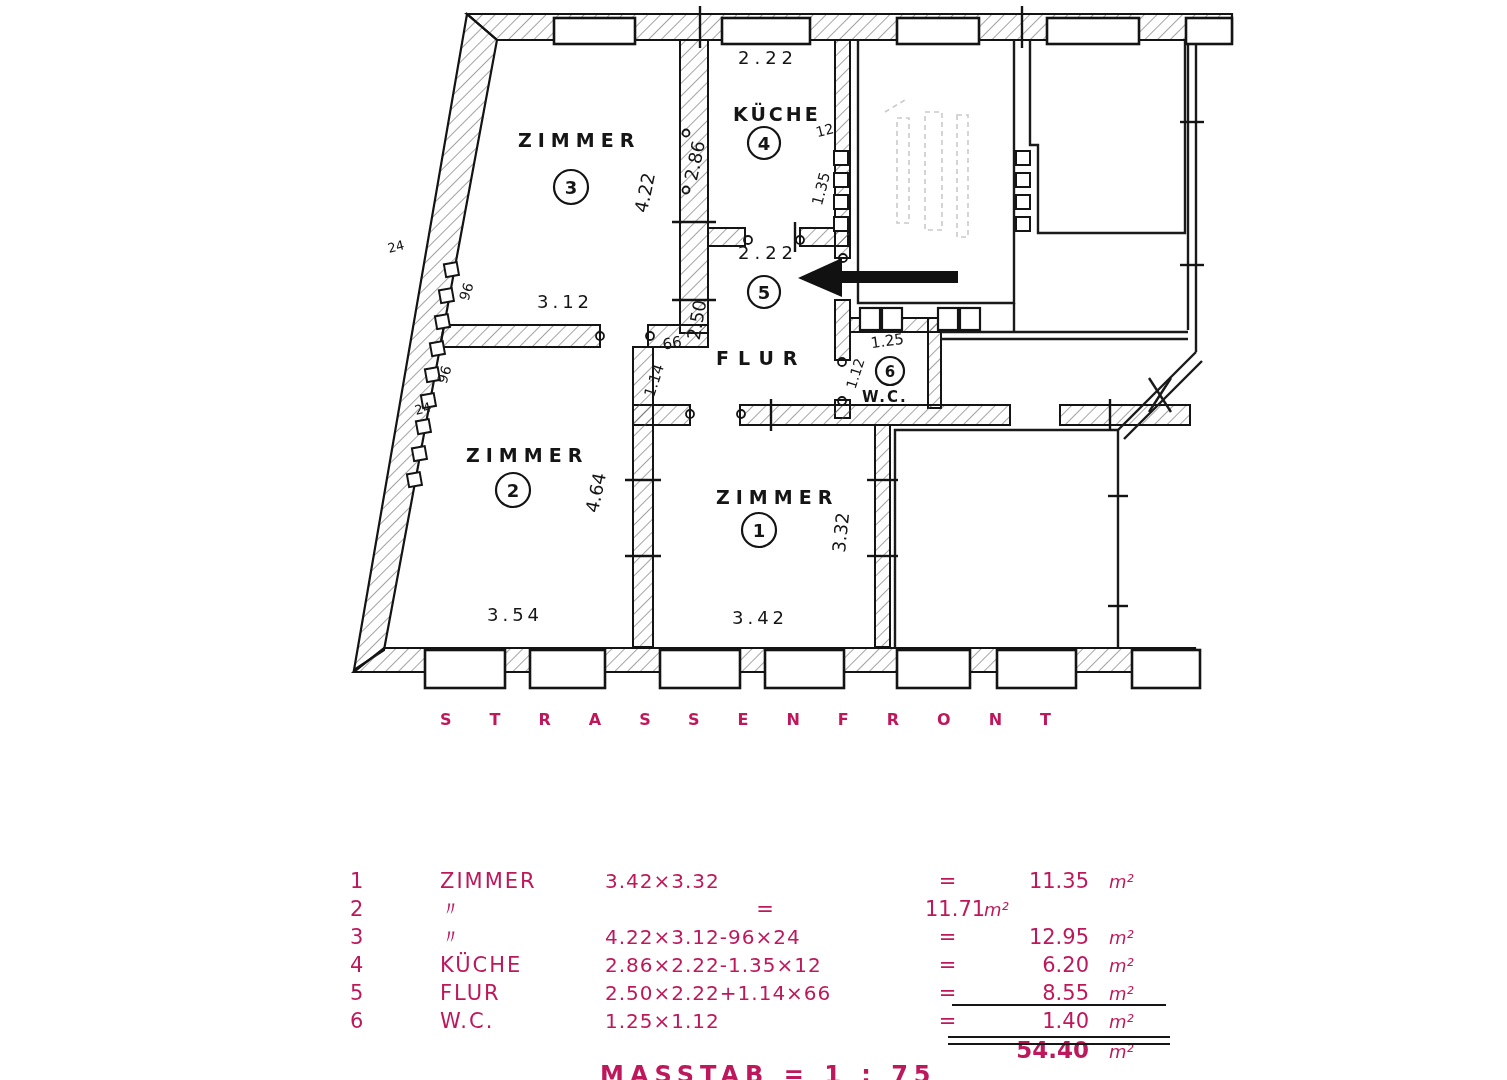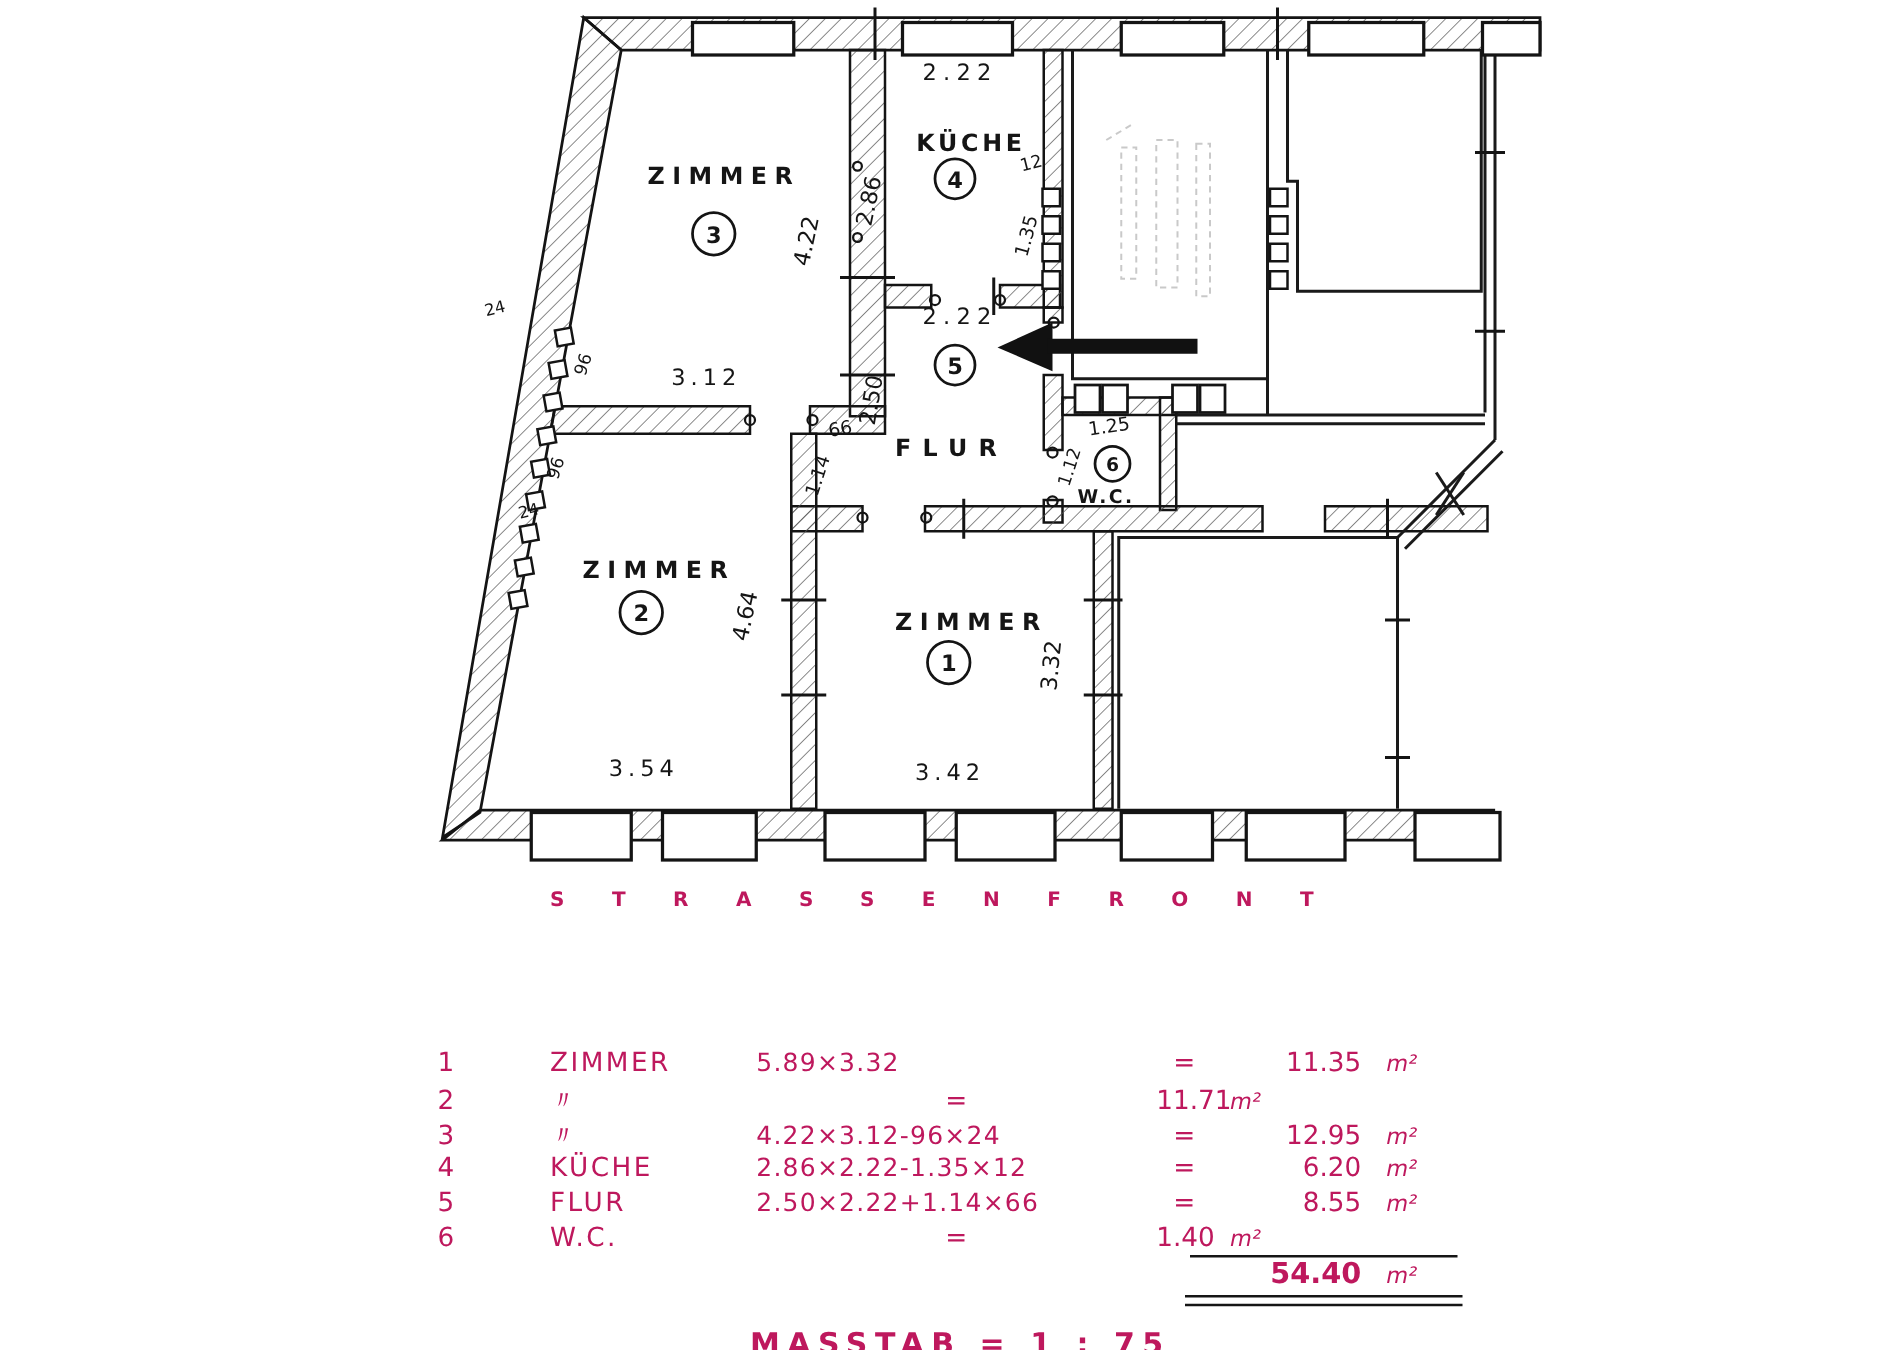--- a/index.html
+++ b/index.html
@@ -15,21 +15,21 @@
   .scale-note { left:600px; top:1061px; font-size:24px; letter-spacing:6px; font-weight:600; }
   .calc-table { left:350px; top:838px; width:830px; }
   .trow {
     display:grid; grid-template-columns:90px 165px 320px 45px 125px 75px;
     align-items:baseline; height:28px; font-size:21px;
   }
   .trow .c-no   { font-weight:500; }
   .trow .c-name { letter-spacing:2px; }
   .trow .c-form { font-size:20px; letter-spacing:1px; }
   .trow .c-eq   { text-align:center; }
-  .trow .c-val  { text-align:right; padding-right:6px; }
+  .trow .c-val  { text-align:right; padding-right:6px;margin-top:31px; }
   .trow .c-unit { font-size:18px; font-style:italic; padding-left:14px; }
   .trow.total .c-val { font-size:23px; font-weight:600; }
   .tline { position:absolute; border-top:2.2px solid #151515; }
   .tline.double { border-bottom:2.6px solid #151515; height:5px; border-top-width:2.6px; }
 </style>
 </head>
 <body>
 
 <div class="page">
 
@@ -219,21 +219,21 @@
       <text x="760" y="624" style="letter-spacing:4px">3.42</text>
     </g>
   </svg>
 
   <div class="overlay street">STRASSENFRONT</div>
 
   <div class="overlay calc-table">
     <div class="trow">
       <span class="c-no">1</span>
       <span class="c-name">ZIMMER</span>
-      <span class="c-form">5.89×3.32</span>
+      <span class="c-form">3.42×3.32</span>
       <span class="c-eq">=</span>
       <span class="c-val">11.35</span>
       <span class="c-unit">m²</span>
     </div>
     <div class="trow">
       <span class="c-no">2</span>
       <span class="c-name">〃</span>
       <span class="c-eq">=</span>
       <span class="c-val">11.71</span>
       <span class="c-unit">m²</span>
@@ -258,20 +258,21 @@
       <span class="c-no">5</span>
       <span class="c-name">FLUR</span>
       <span class="c-form">2.50×2.22+1.14×66</span>
       <span class="c-eq">=</span>
       <span class="c-val">8.55</span>
       <span class="c-unit">m²</span>
     </div>
     <div class="trow">
       <span class="c-no">6</span>
       <span class="c-name">W.C.</span>
+      <span class="c-form">1.25×1.12</span>
       <span class="c-eq">=</span>
       <span class="c-val">1.40</span>
       <span class="c-unit">m²</span>
     </div>
     <div class="trow total">
       <span class="c-no"></span>
         <span class="c-name"></span>
         <span class="c-form"></span>
         <span class="c-eq"></span>
       <span class="c-val">54.40</span>

